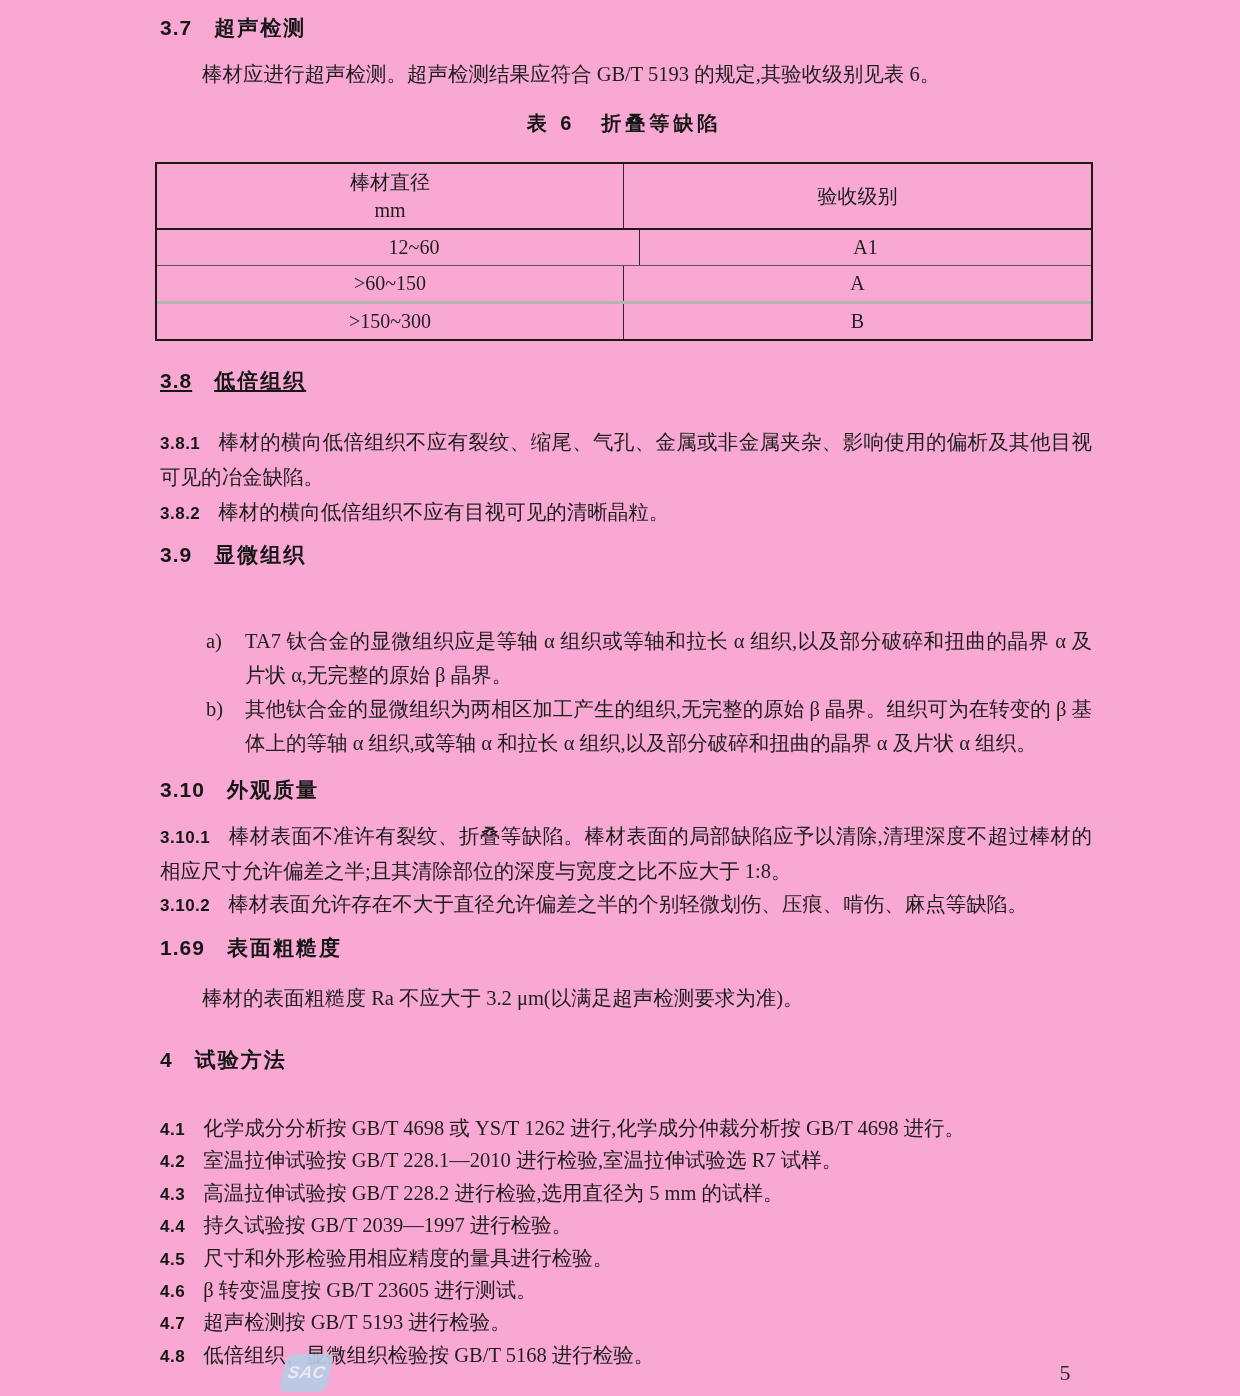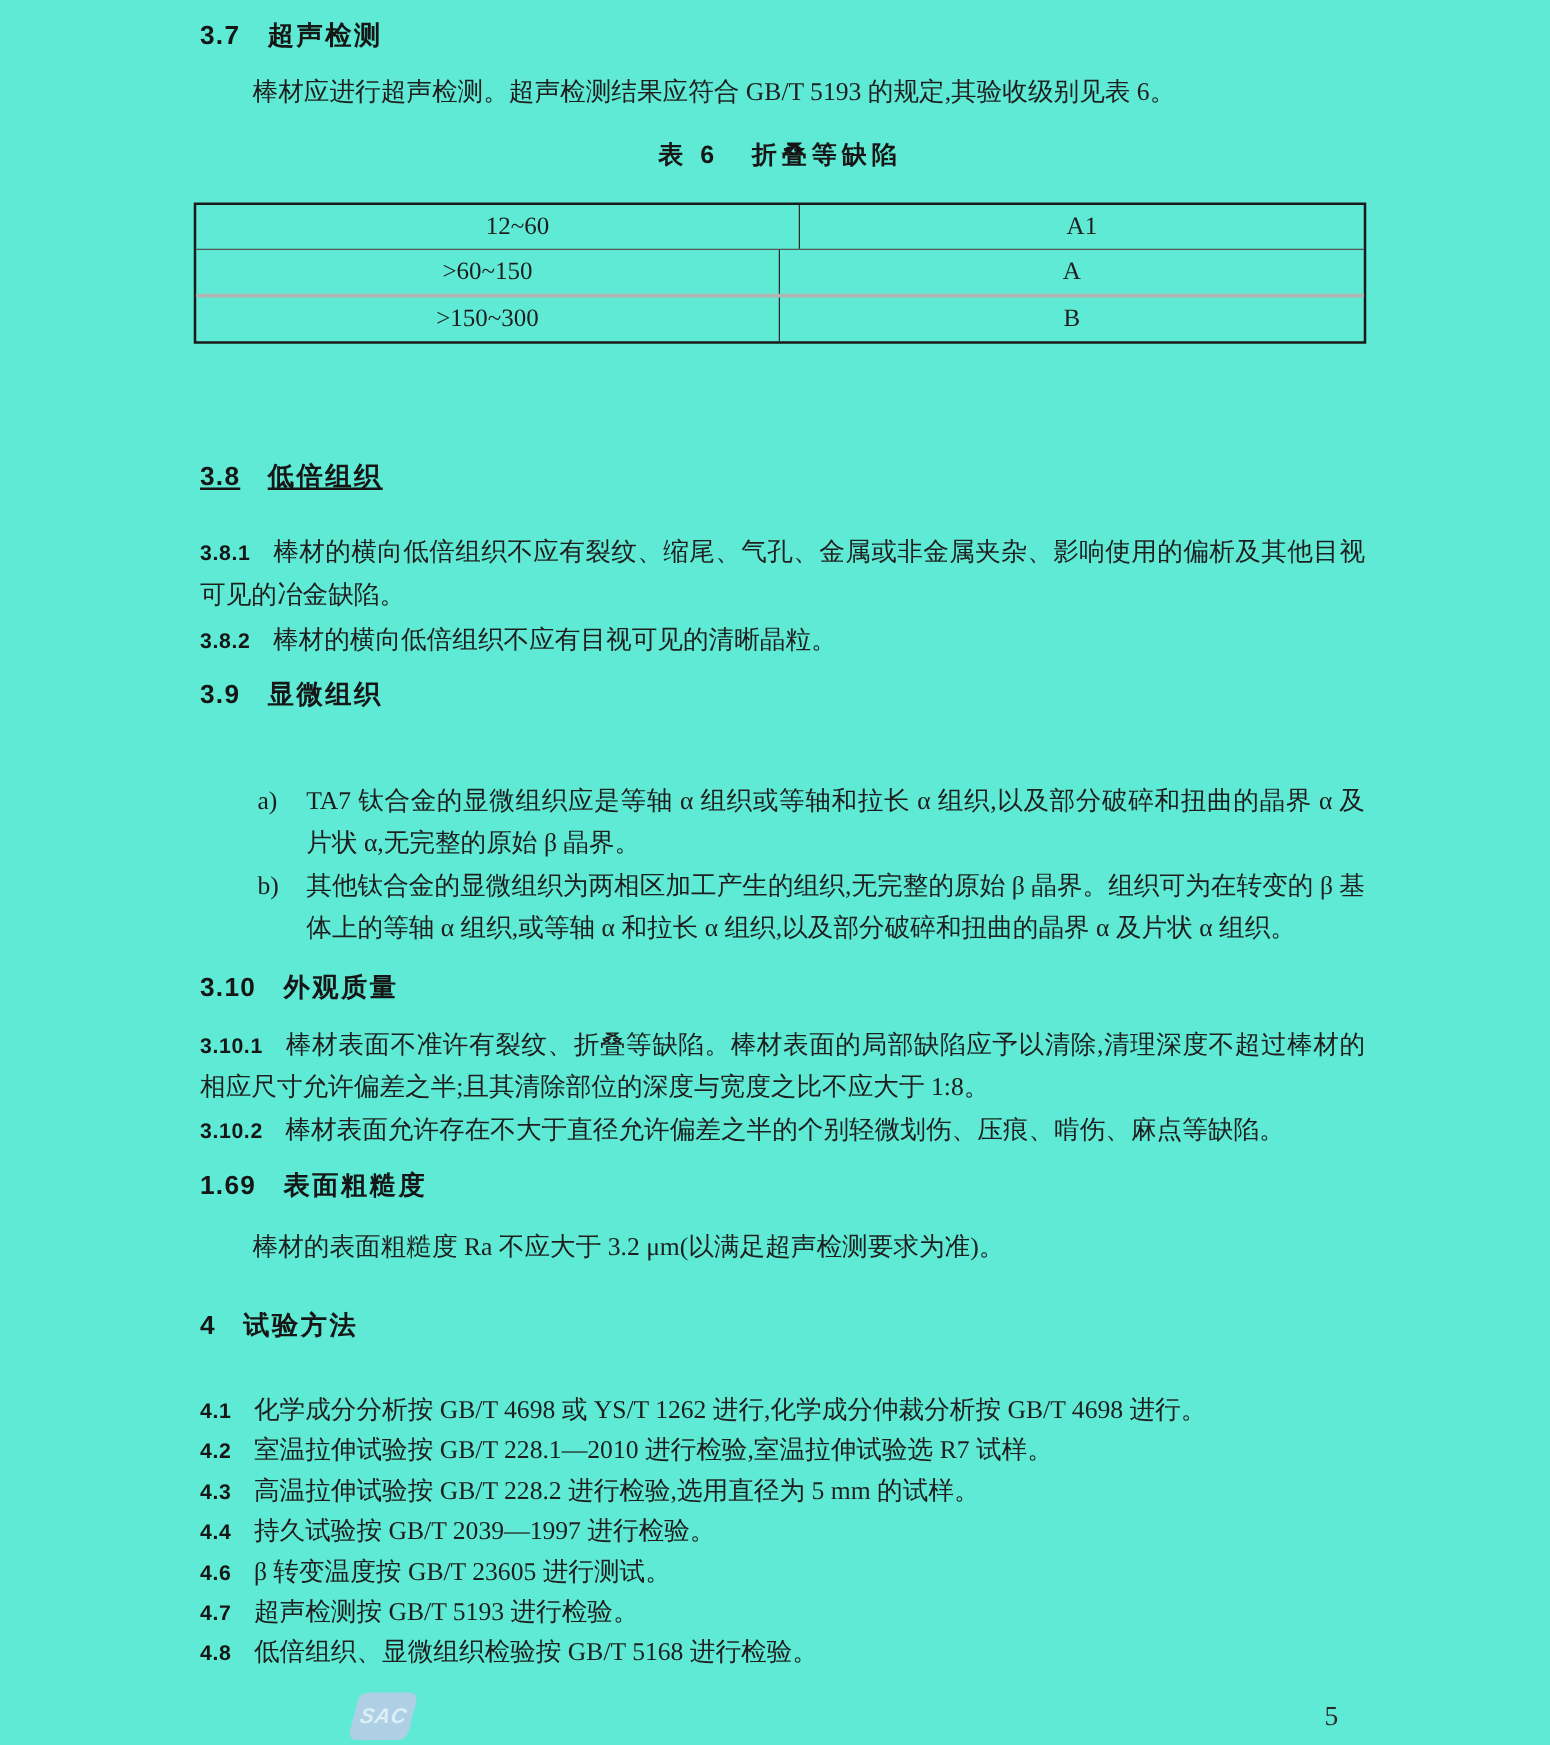--- a/index.html
+++ b/index.html
@@ -1,20 +1,20 @@
 <!DOCTYPE html>
 <html><head>
 <meta charset="utf-8">
 <style>
   html,body { margin:0; padding:0; background:#e8e8e8; }
   .sheet {
     position:relative;
     width:1240px; height:1396px;
     margin:0 auto;
-    background:#5eead4;
+    background:#f9a8d4;
     color:#1e1e1e;
     font-family:"Liberation Serif", serif;
     font-size:20.5px;
     overflow:hidden;
   }
   .abs { position:absolute; }
 
   
   .clause-heading {
     left:160px; width:932px;
@@ -114,20 +114,27 @@
   <div class="abs clause-heading" style="top:14px;">
     <span class="h-num">3.7</span><span class="h-title">超声检测</span>
   </div>
   <div class="abs para indent" style="top:58px;">棒材应进行超声检测。超声检测结果应符合 GB/T 5193 的规定,其验收级别见表 6。</div>
 
   <div class="abs table-caption" style="top:110px;">
     <span class="cap-label">表 6</span><span class="cap-title">折叠等缺陷</span>
   </div>
 
   <div class="abs t6">
+    <div class="t6-row t6-head">
+      <div class="t6-cell c1">
+        <div>棒材直径</div>
+        <div>mm</div>
+      </div>
+      <div class="t6-cell">验收级别</div>
+    </div>
     <div class="t6-row t6-body-row sep-dark">
       <div class="t6-cell c1">12~60</div>
       <div class="t6-cell">A1</div>
     </div>
     <div class="t6-row t6-body-row sep-gray">
       <div class="t6-cell c1">&gt;60~150</div>
       <div class="t6-cell">A</div>
     </div>
     <div class="t6-row t6-body-row">
       <div class="t6-cell c1">&gt;150~300</div>
@@ -183,20 +190,23 @@
     <div class="clause4-item">
       <span class="clause-num">4.2</span><span>室温拉伸试验按 GB/T 228.1—2010 进行检验,室温拉伸试验选 R7 试样。</span>
     </div>
     <div class="clause4-item">
       <span class="clause-num">4.3</span><span>高温拉伸试验按 GB/T 228.2 进行检验,选用直径为 5 mm 的试样。</span>
     </div>
     <div class="clause4-item">
       <span class="clause-num">4.4</span><span>持久试验按 GB/T 2039—1997 进行检验。</span>
     </div>
     <div class="clause4-item">
+      <span class="clause-num">4.5</span><span>尺寸和外形检验用相应精度的量具进行检验。</span>
+    </div>
+    <div class="clause4-item">
       <span class="clause-num">4.6</span><span>β 转变温度按 GB/T 23605 进行测试。</span>
     </div>
     <div class="clause4-item">
       <span class="clause-num">4.7</span><span>超声检测按 GB/T 5193 进行检验。</span>
     </div>
     <div class="clause4-item">
       <span class="clause-num">4.8</span><span>低倍组织、显微组织检验按 GB/T 5168 进行检验。</span>
     </div>
   </div>
 

